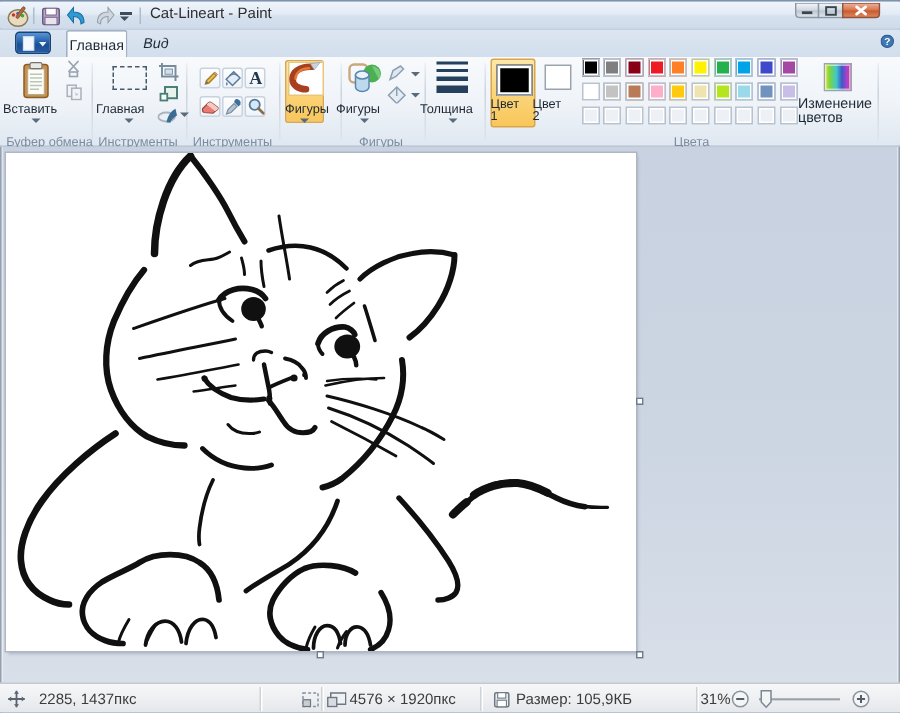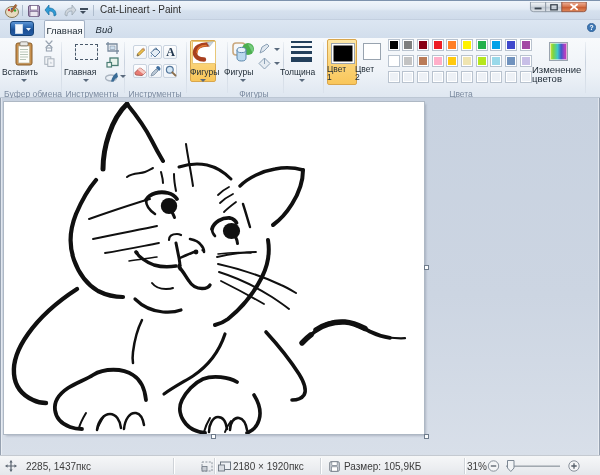--- a/index.html
+++ b/index.html
@@ -378,21 +378,21 @@
     <div class="handle" style="left:211px;top:336px"></div>
     <div class="handle" style="left:424px;top:336px"></div>
   </div>
 
   <div id="statusbar">
     <div class="ssep" style="left:173px"></div>
     <div class="ssep" style="left:214px"></div>
     <div class="ssep" style="left:320px"></div>
     <div class="ssep" style="left:464px"></div>
     <div class="abs" style="left:26px;top:4.5px">2285, 1437пкс</div>
-    <div class="abs" style="left:233px;top:4.5px">2180 × 1920пкс</div>
+    <div class="abs" style="left:233px;top:4.5px">4576 × 1920пкс</div>
     <div class="abs" style="left:344px;top:4.5px">Размер: 105,9КБ</div>
     <div class="abs" style="left:467px;top:4.5px">31%</div>
     <svg class="abs" style="left:5px;top:4px" width="12" height="12" viewBox="0 0 12 12">
       <path d="M6,0.5 L6,11.5 M0.5,6 L11.5,6" stroke="#5a6470" stroke-width="1.2"></path>
       <path d="M6,0.5 L4.3,2.5 H7.7 Z M6,11.5 L4.3,9.5 H7.7 Z M0.5,6 L2.5,4.3 V7.7 Z M11.5,6 L9.5,4.3 V7.7 Z" fill="#5a6470" stroke="none"></path>
     </svg>
     <svg class="abs" style="left:201px;top:5px" width="12" height="11" viewBox="0 0 12 11">
       <rect x="1" y="1" width="10" height="9" fill="none" stroke="#8a929c" stroke-width="1" stroke-dasharray="2 1.4"></rect>
       <rect x="1" y="5.5" width="5" height="4.5" fill="#c8cdd4" stroke="#6d7681" stroke-width=".8"></rect>
     </svg>

